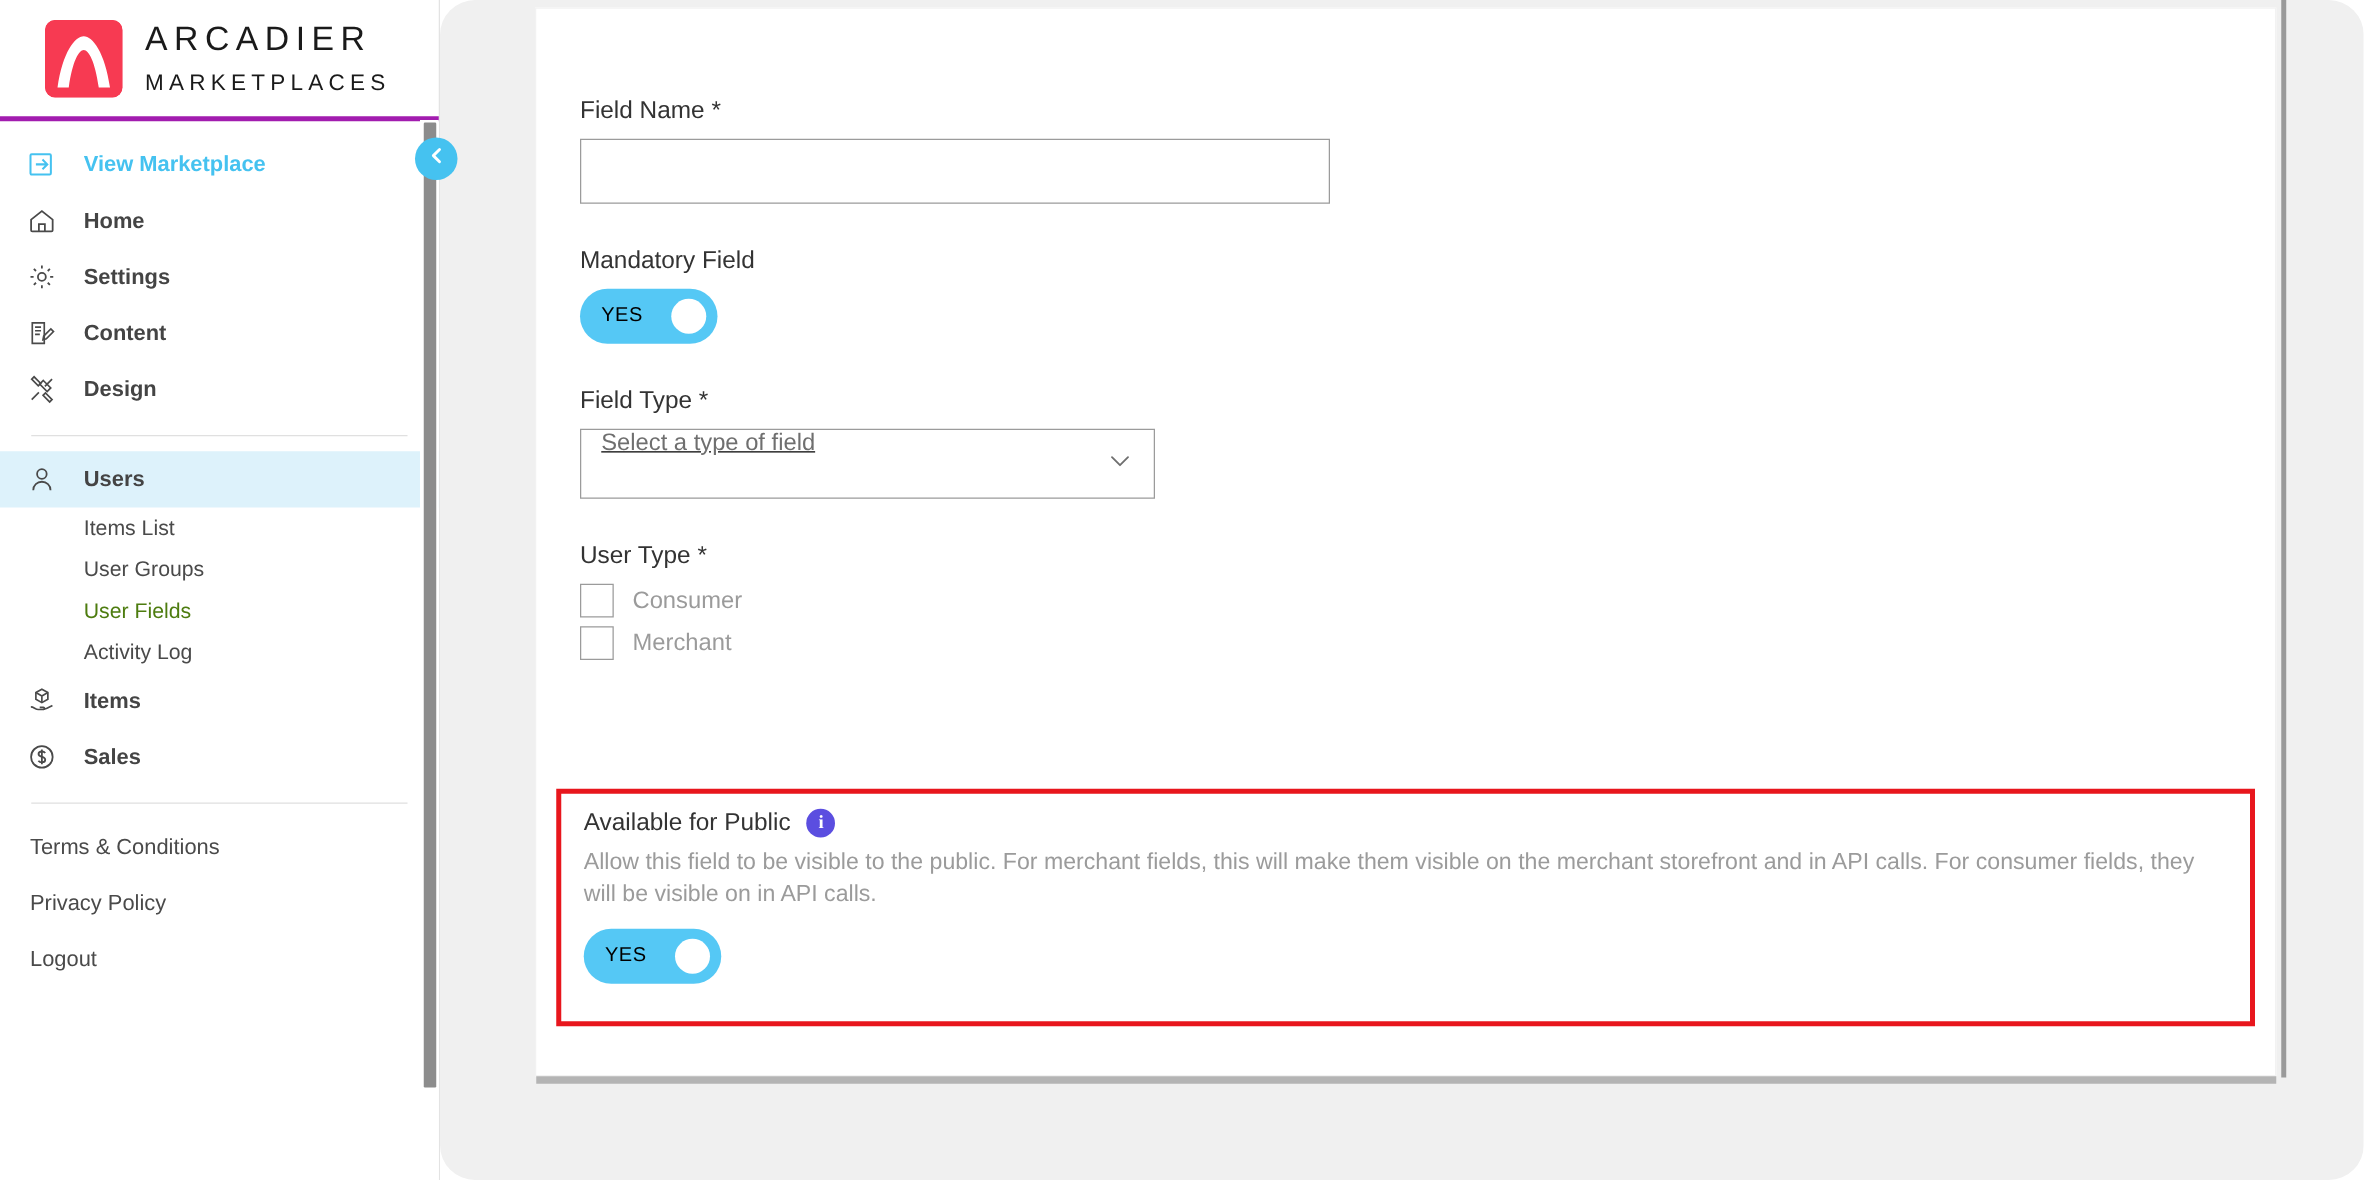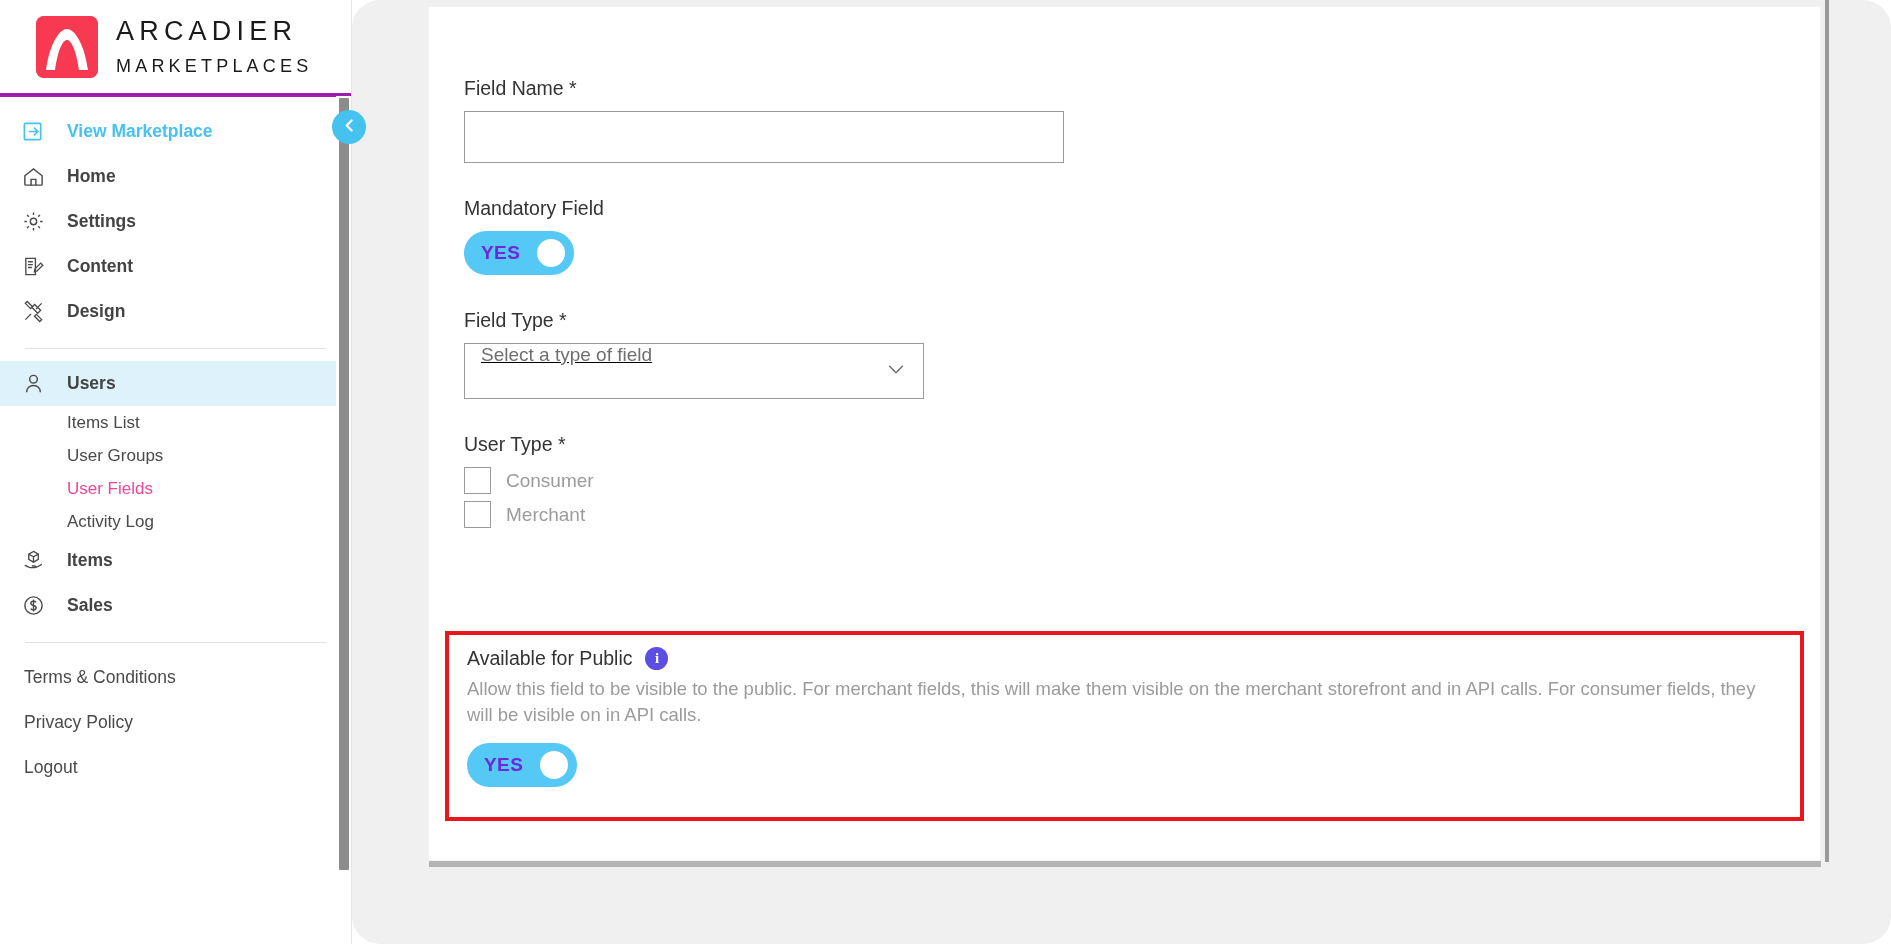--- a/index.html
+++ b/index.html
@@ -90,21 +90,21 @@
   .nav-sub {
     display: flex;
     align-items: center;
     height: 33px;
     padding-left: 67px;
     font-size: 17px;
     color: #4a4a4a;
     font-weight: normal;
     cursor: pointer;
   }
-  .nav-sub.selected { color: #ec4899; }
+  .nav-sub.selected { color: #4d7c0f; }
 
   .divider {
     height: 1px;
     background: #e0e0e0;
     margin: 14px 25px 12px 25px;
   }
   .footer-links { margin-top: 6px; }
   .footer-link {
     height: 45px;
     display: flex;
@@ -192,23 +192,23 @@
     height: 44px;
     border-radius: 22px;
     background: #55c8f5;
     display: flex;
     align-items: center;
     justify-content: space-between;
     padding: 0 9px 0 17px;
     cursor: pointer;
   }
   .toggle-text {
-    color: #6d28d9;
-    font-size: 19px;
-    font-weight: bold;
+    color: #000000;
+    font-size: 16px;
+    font-weight: normal;
     letter-spacing: 0.4px;
   }
   .toggle-knob {
     width: 28px;
     height: 28px;
     border-radius: 50%;
     background: #ffffff;
   }
 
   .select-box {

